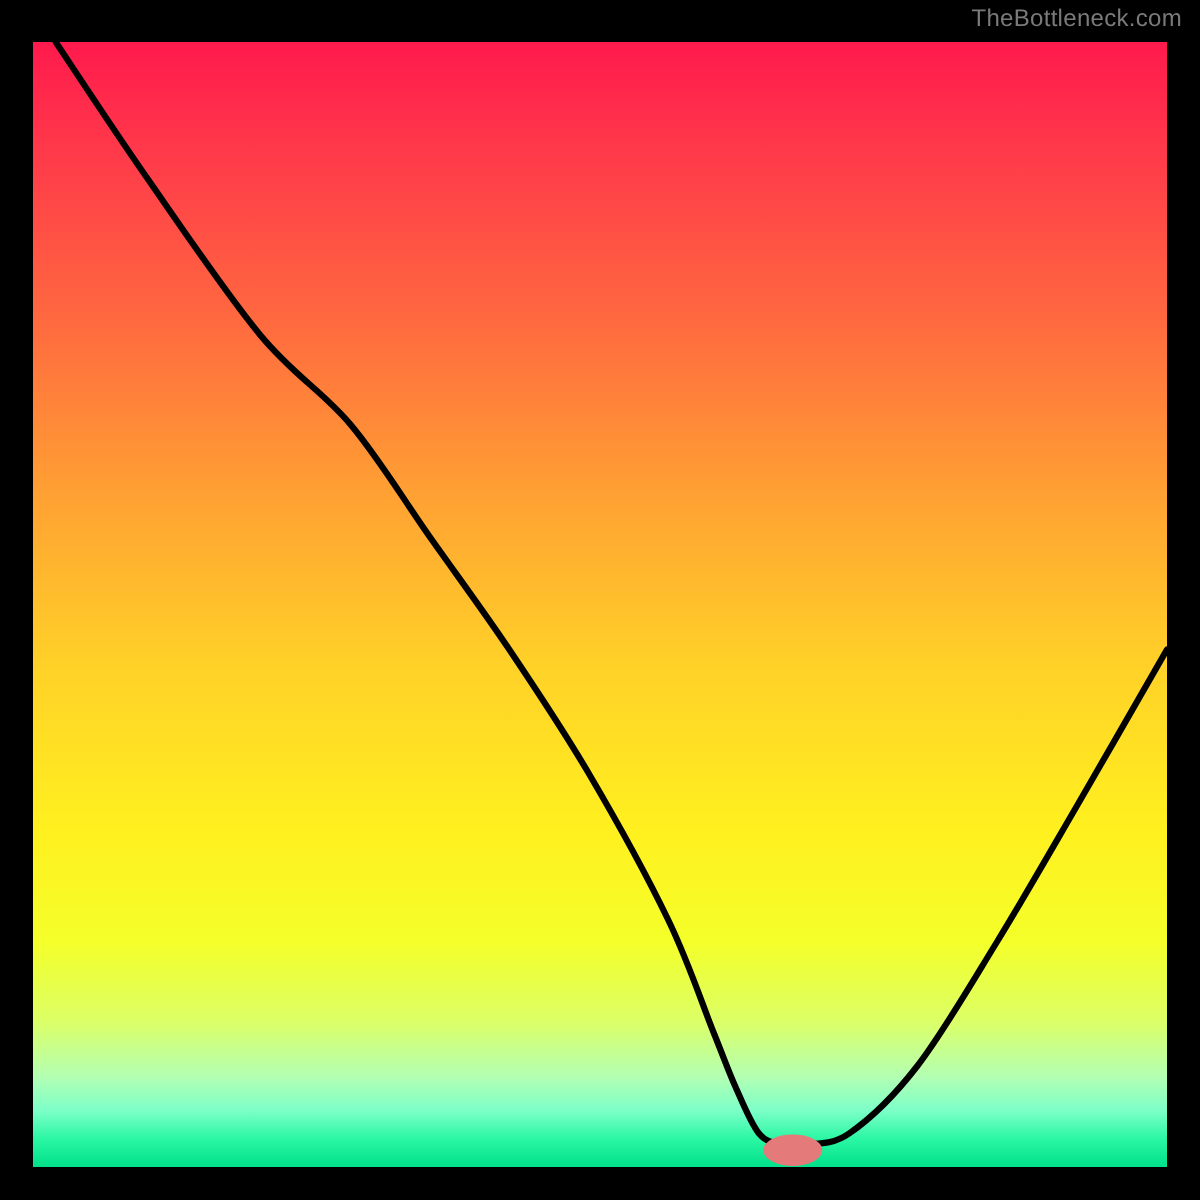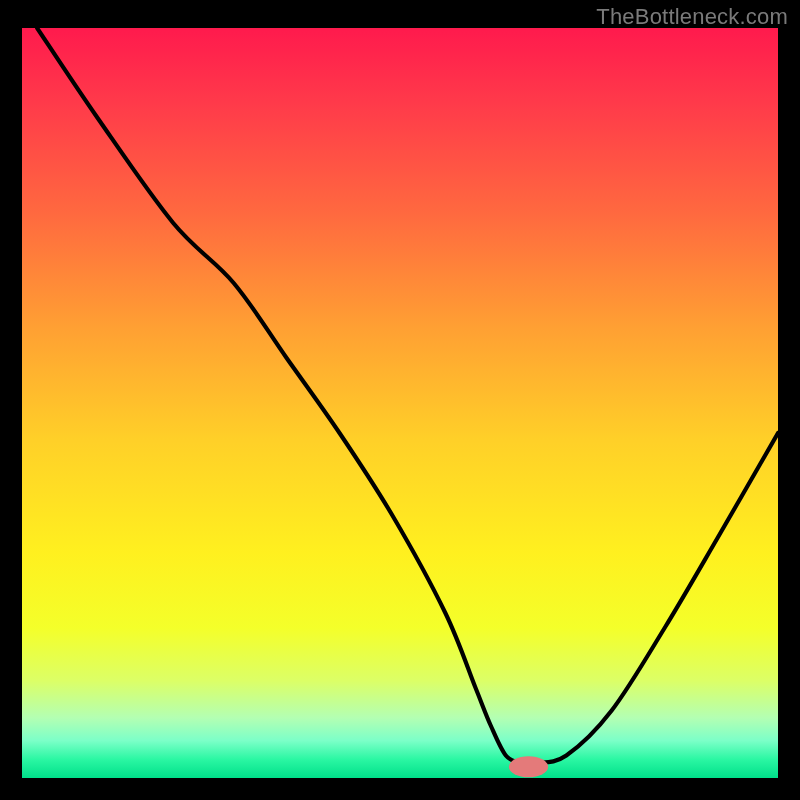--- a/index.html
+++ b/index.html
@@ -15,21 +15,21 @@
     position: relative;
     width: 800px;
     height: 800px;
     background: #000;
   }
   .watermark {
     position: absolute;
     top: 4px;
     right: 12px;
     color: #7a7a7a;
-    font-size: 22px;
+    font-size: 16px;
     font-weight: 500;
     letter-spacing: 0.2px;
   }
   .plot {
     position: absolute;
     left: 22px;
     top: 28px;
     width: 756px;
     height: 750px;
   }

